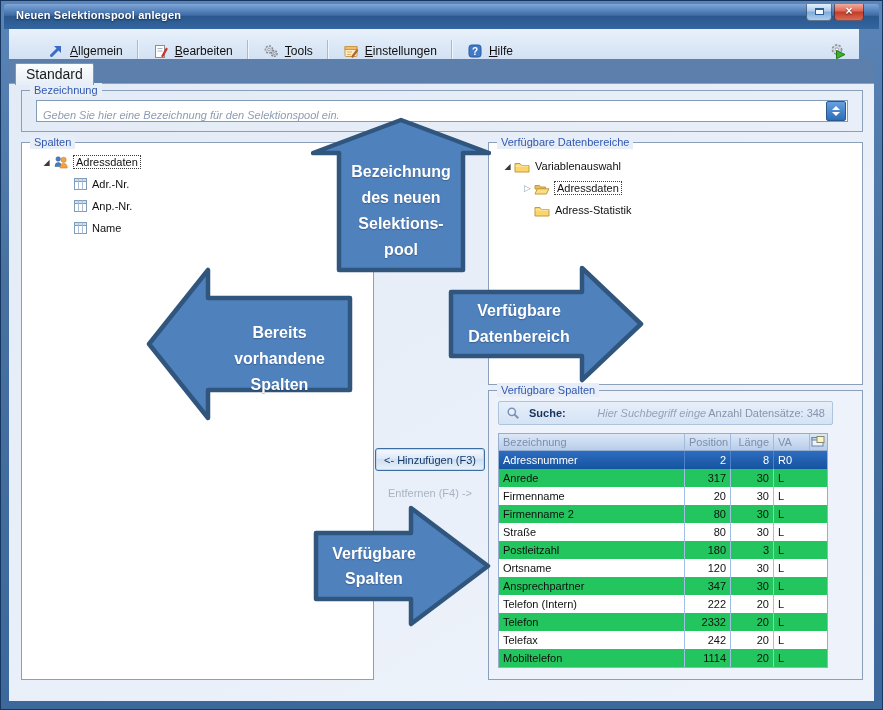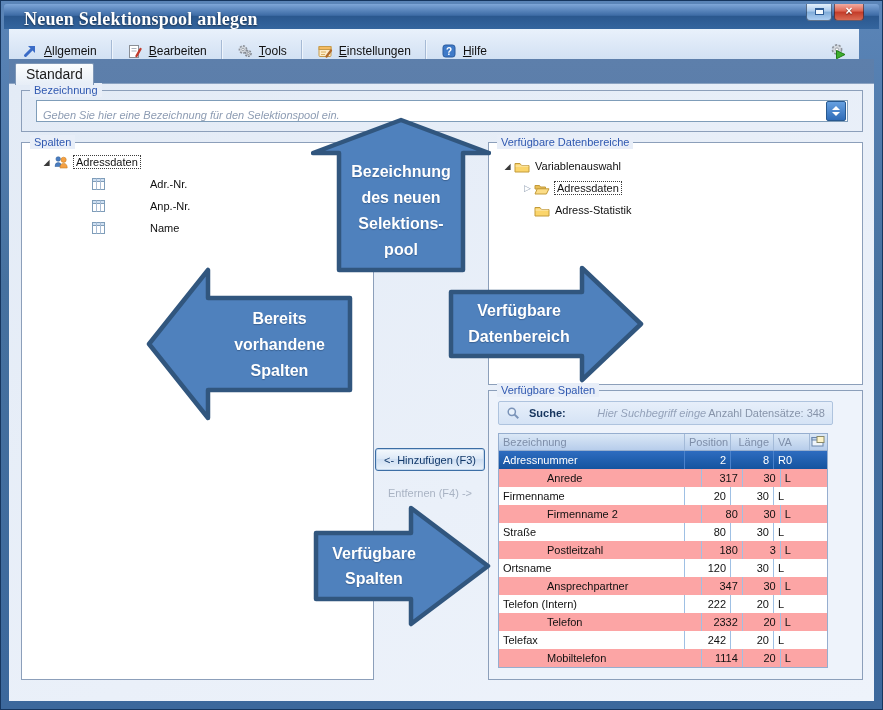--- a/index.html
+++ b/index.html
@@ -3,35 +3,35 @@
 <meta charset="utf-8">
 <style>
   html,body{margin:0;padding:0;background:#ffffff;font-family:"Liberation Sans",sans-serif;}
   .window{position:relative;width:883px;height:710px;box-sizing:border-box;
     background:linear-gradient(180deg,#5b85b8 0%,#46719f 40%,#3c689c 100%);
     border:1px solid #16365f;overflow:hidden;}
   
   .titlebar{position:absolute;left:3px;top:3px;right:3px;height:25px;
     background:linear-gradient(180deg,#7ea6d8 0%,#3e6ca6 45%,#2b588f 50%,#34659e 100%);
     border-radius:3px 3px 0 0;}
-  .title{position:absolute;left:20px;top:5px;font-size:18px;font-weight:bold;color:#fff;
-    text-shadow:0 1px 2px rgba(0,0,0,.55);letter-spacing:.2px;font-family:Liberation Serif, serif;}
+  .title{position:absolute;left:12px;top:5px;font-size:11px;font-weight:bold;color:#fff;
+    text-shadow:0 1px 2px rgba(0,0,0,.55);letter-spacing:.2px;}
   .winbtn{position:absolute;top:0;height:17px;border:1px solid rgba(15,35,65,.6);
     border-top:none;border-radius:0 0 4px 4px;box-sizing:border-box;cursor:default;}
   .winbtn.restore{right:47px;width:26px;
     background:linear-gradient(180deg,#e4f0fc,#a9c9ec 45%,#7fabd9 50%,#acCDf1 100%);}
   .restore-glyph{display:block;width:9px;height:7px;border:1px solid #2f5d96;border-top-width:2px;
     margin:4px auto 0;background:#f2f8fe;box-sizing:border-box;}
   .winbtn.close{right:15px;width:30px;color:#fff;font-weight:bold;font-size:12px;text-align:center;
     line-height:15px;text-shadow:0 1px 1px rgba(0,0,0,.5);
     background:linear-gradient(180deg,#f2aba1,#dd6450 45%,#c23a28 50%,#d96b54 100%);}
   
   .toolbar{position:absolute;left:8px;top:28px;right:23px;height:44px;box-sizing:border-box;
     background:linear-gradient(180deg,#e9f1fb,#c8daf0);border-bottom:1px solid #9db3d1;
-    display:flex;align-items:center;padding-left:4px;}
+    display:flex;align-items:center;padding-left:30px;}
   .tbtn{display:flex;align-items:center;gap:6px;padding:3px 9px;font-size:12px;color:#101010;border-radius:2px;}
   .tbtn .mn{text-decoration:underline;}
   .tsep{width:1px;height:22px;background:#a6bad5;border-right:1px solid #eff5fc;margin:0 5px;}
   .trun{margin-left:auto;margin-right:12px;display:flex;}
   .ticon{display:flex;width:16px;height:16px;}
   
   .client{position:absolute;left:8px;top:58px;right:8px;bottom:8px;
     background:linear-gradient(180deg,#5d7fab,#496d9b);}
   .tab{position:absolute;left:6px;top:4px;height:21px;padding:0 10px;z-index:3;
     background:linear-gradient(180deg,#fbfdfe,#e7eef7);border:1px solid #7e97b7;border-bottom:none;
@@ -58,21 +58,21 @@
   .spin .up{top:4px;border-bottom:4px solid #fff;}
   .spin .dn{bottom:4px;border-top:4px solid #fff;}
   
   .tree{position:absolute;left:6px;top:8px;right:6px;}
   .trow-tree{display:flex;align-items:center;height:22px;font-size:11px;color:#101010;}
   .glyph{width:13px;text-align:center;font-size:8px;color:#3a3a3a;flex:0 0 13px;}
   .glyph.closed{color:#93a1b4;font-size:9px;}
   .ticn{display:flex;margin-right:5px;flex:0 0 auto;}
   .sel-label{outline:1px dotted #3c3c3c;padding:0 2px;}
   .ind-root{margin-left:12px;}
-  .ind-child-sp{margin-left:64px;gap:40px;}
+  .ind-child-sp{margin-left:46px;}
   .ind-root-db{margin-left:6px;}
   .ind-child-db{margin-left:26px;}
   .ind-child2-db{margin-left:39px;}
   
   .search{position:absolute;left:9px;top:10px;width:335px;height:24px;box-sizing:border-box;border-radius:2px;
     background:linear-gradient(180deg,#e7effa,#d5e3f5);border:1px solid #aec3de;
     display:flex;align-items:center;padding:8px 7px;font-size:11px;}
   .search .lbl{font-weight:bold;color:#17355e;margin:0 5px 0 4px;}
   .search input{flex:1;min-width:0;border:none;background:transparent;outline:none;
     font:italic 11px "Liberation Sans",sans-serif;color:#222;text-align:right;}
@@ -83,21 +83,21 @@
     background:linear-gradient(180deg,#dbe8f6,#b7cdeb);border:1px solid #96aecf;
     color:#7e8ea9;font-size:11px;}
   .th{box-sizing:border-box;padding:0 4px;border-right:1px solid #a3bad8;height:16px;line-height:16px;overflow:hidden;}
   .th.w-name{width:186px;}
   .th.w-pos{width:46px;text-align:right;}
   .th.w-len{width:43px;text-align:right;}
   .th.w-va{width:36px;}
   .th.w-ic{width:17px;border-right:none;padding:0 1px;display:flex;align-items:center;}
   .tbody{border:1px solid #96aecf;border-top:none;background:#fff;}
   .trow{display:flex;height:18px;line-height:18px;font-size:11px;color:#111;background:#fff;}
-  .trow.alt{background:#fca5a5;padding-left:44px;}
+  .trow.alt{background:#22c55e;}
   .trow.sel{background:linear-gradient(180deg,#2e6cc0,#15549f);color:#fff;}
   .cell{box-sizing:border-box;padding:0 4px;overflow:hidden;white-space:nowrap;}
   .cell.name{width:186px;border-right:1px solid #9fc0e4;}
   .cell.pos{width:46px;text-align:right;border-right:1px solid #9fc0e4;}
   .cell.len{width:43px;text-align:right;border-right:1px solid #9fc0e4;}
   .cell.va{width:53px;}
   .trow.sel .cell{border-right-color:#4a82cc;}
   
   .btn-add{position:absolute;left:366px;top:364px;width:110px;height:23px;border-radius:3px;
     background:linear-gradient(180deg,#f6fafd,#dde9f7 45%,#cfdff2 50%,#e9f2fb);
@@ -106,21 +106,21 @@
   .btn-remove{position:absolute;left:366px;top:399px;width:110px;height:20px;border:none;background:transparent;
     font:11px "Liberation Sans",sans-serif;color:#a9b3c3;}
   
   .arrow{position:absolute;z-index:5;}
   .arrow svg{position:absolute;left:0;top:0;}
   .arrow .txt{position:absolute;color:#fff;font-weight:bold;font-size:16px;line-height:26px;
     text-align:center;white-space:pre-line;text-shadow:0 1px 1px rgba(20,40,70,.35);}
   .arrow.a-up{left:302px;top:33px;width:180px;height:156px;}
   .arrow.a-up .txt{left:28px;right:28px;top:42px;}
   .arrow.a-left{left:137px;top:176px;width:207px;height:168px;}
-  .arrow.a-left .txt{left:62px;right:2px;top:46px;}
+  .arrow.a-left .txt{left:62px;right:2px;top:60px;}
   .arrow.a-right{left:439px;top:180px;width:196px;height:120px;}
   .arrow.a-right .txt{left:0;width:142px;top:34px;}
   .arrow.a-bottom{left:304px;top:421px;width:178px;height:122px;}
   .arrow.a-bottom .txt{left:0;width:122px;top:36px;line-height:25px;}
 </style>
 </head>
 <body>
 
 <div class="window">
 

